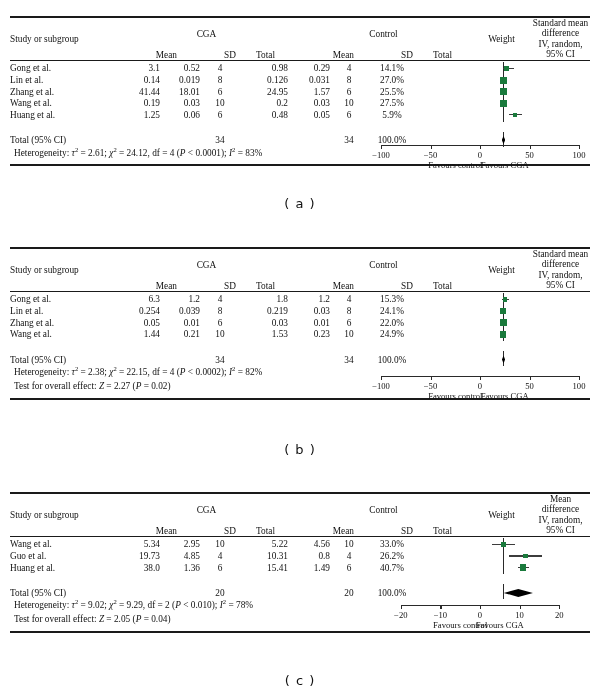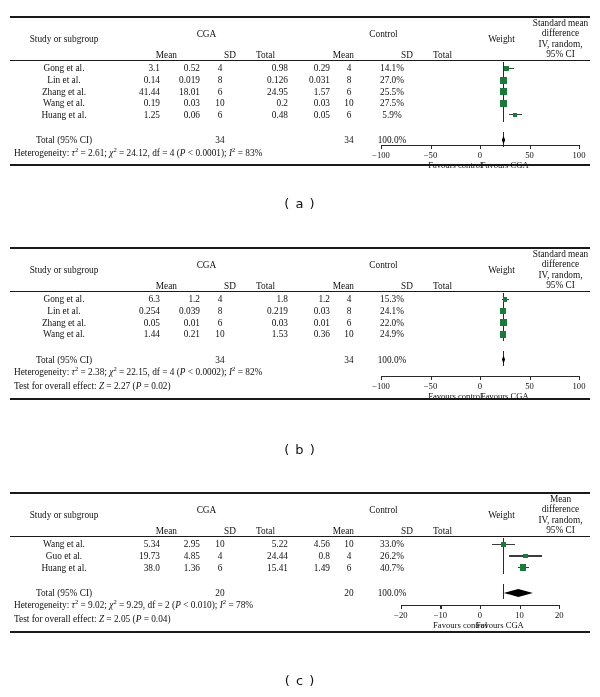--- a/index.html
+++ b/index.html
@@ -13,21 +13,21 @@
 
   
   .panel{position:absolute;left:10px;width:580px;}
   .panel .rule-top{border-top:2.2px solid #1a1a1a;height:0;}
   .panel .rule-mid{border-top:1px solid #1a1a1a;height:0;}
   .panel .rule-bot{border-top:2.2px solid #1a1a1a;height:0;}
 
   
   .tbl{width:100%;border-collapse:collapse;table-layout:fixed;font-size:9.3px;}
   .tbl td,.tbl th{padding:0;margin:0;font-weight:normal;}
-  .c-study{width:108px;text-align:center;padding-left:4px;}
+  .c-study{width:108px;text-align:left;padding-left:4px;}
   .c-m1{width:42px;text-align:right;}
   .c-s1{width:40px;text-align:right;}
   .c-t1{width:40px;text-align:center;}
   .c-m2{width:48px;text-align:right;}
   .c-s2{width:42px;text-align:right;}
   .c-t2{width:38px;text-align:center;}
   .c-w{width:48px;text-align:center;}
   .c-plot{width:auto;}
 
   .grp{text-align:center;font-size:9.3px;}
@@ -281,21 +281,21 @@
           <div class="marker" style="left:calc(50.3% - 3.15px);top:2.65px;width:6.3px;height:6.3px;"></div>
         </div>
       </td>
     </tr>
     <tr class="datarow">
       <td class="c-study">Wang et al.</td>
       <td class="c-m1">1.44</td>
       <td class="c-s1">0.21</td>
       <td class="c-t1">10</td>
       <td class="c-m2">1.53</td>
-      <td class="c-s2">0.36</td>
+      <td class="c-s2">0.23</td>
       <td class="c-t2">10</td>
       <td class="c-w">24.9%</td>
       <td class="c-plot plotcell">
         <div class="plotbox" style="height:11.6px;">
           <div class="zeroline" style="left:50%;top:-1px;height:13.6px;"></div>
           <div class="ciline" style="left:48.1%;width:3.6000000000000014%;top:5.1px;"></div>
           <div class="marker" style="left:calc(49.9% - 3.3px);top:2.5px;width:6.6px;height:6.6px;"></div>
         </div>
       </td>
     </tr>
@@ -368,21 +368,21 @@
           <div class="ciline" style="left:43.6%;width:13.399999999999991%;top:5.1px;"></div>
           <div class="marker" style="left:calc(50.24000000000001% - 2.8px);top:3px;width:5.6px;height:5.6px;"></div>
         </div>
       </td>
     </tr>
     <tr class="datarow">
       <td class="c-study">Guo et al.</td>
       <td class="c-m1">19.73</td>
       <td class="c-s1">4.85</td>
       <td class="c-t1">4</td>
-      <td class="c-m2">24.44</td>
+      <td class="c-m2">10.31</td>
       <td class="c-s2">0.8</td>
       <td class="c-t2">4</td>
       <td class="c-w">26.2%</td>
       <td class="c-plot plotcell">
         <div class="plotbox" style="height:11.6px;">
           <div class="zeroline" style="left:50%;top:-1px;height:13.6px;"></div>
           <div class="ciline" style="left:53.2%;width:19.200000000000003%;top:5.1px;"></div>
           <div class="marker" style="left:calc(62.8% - 2.4px);top:3.4px;width:4.8px;height:4.8px;"></div>
         </div>
       </td>

